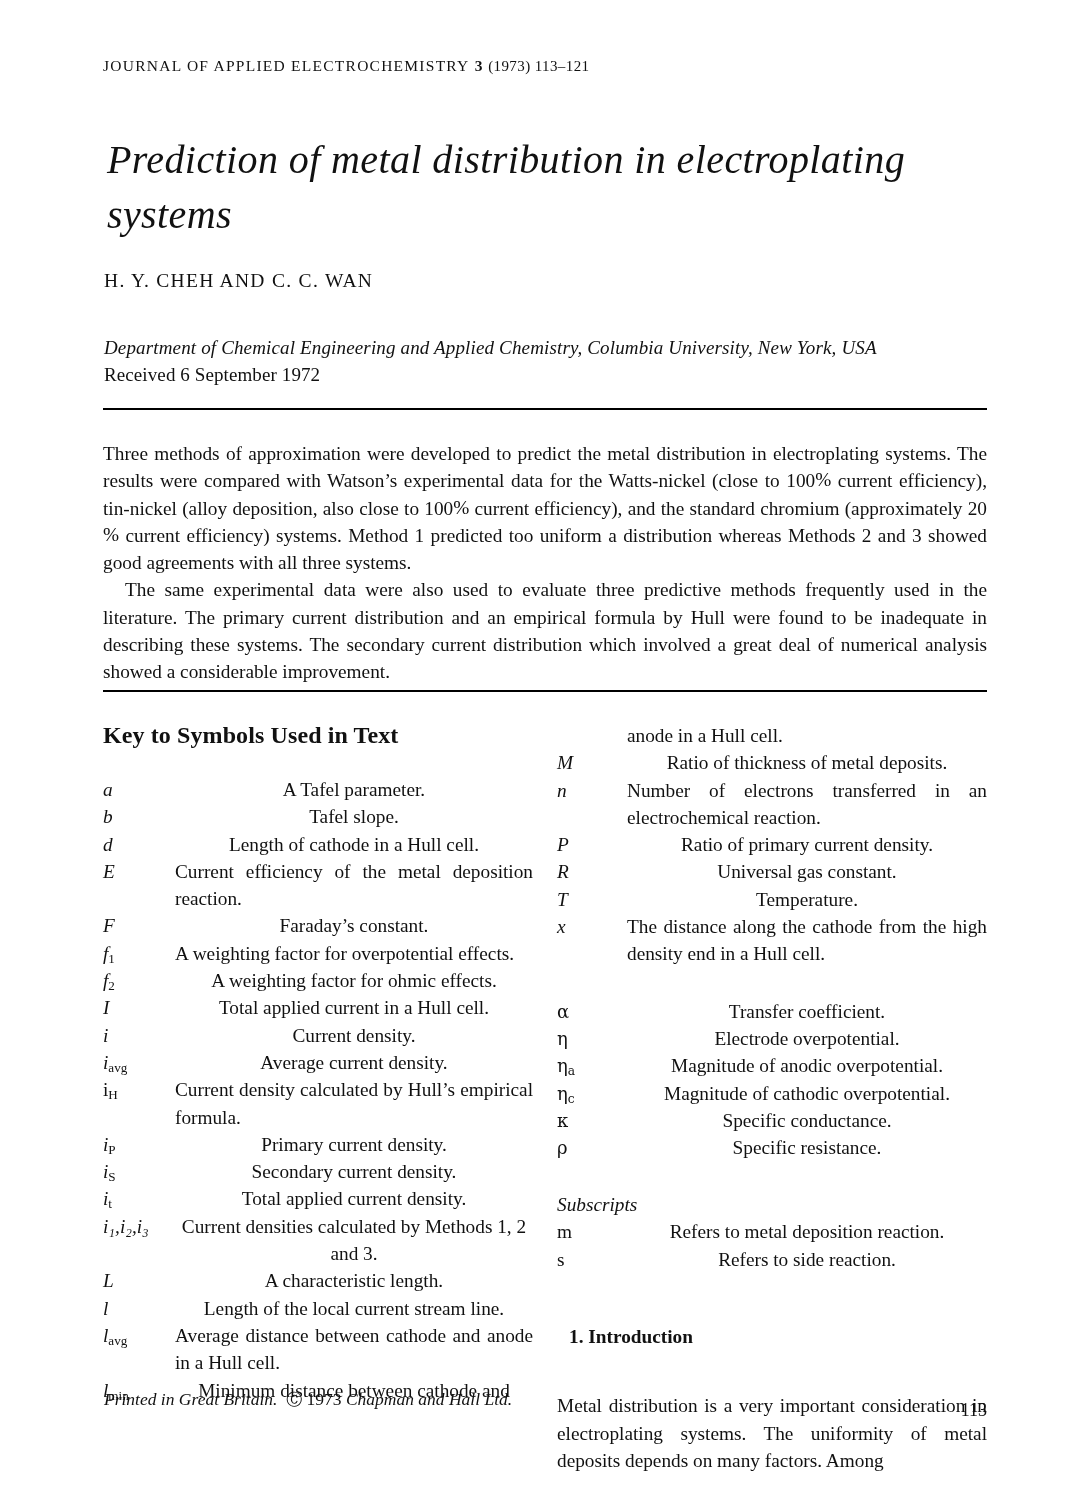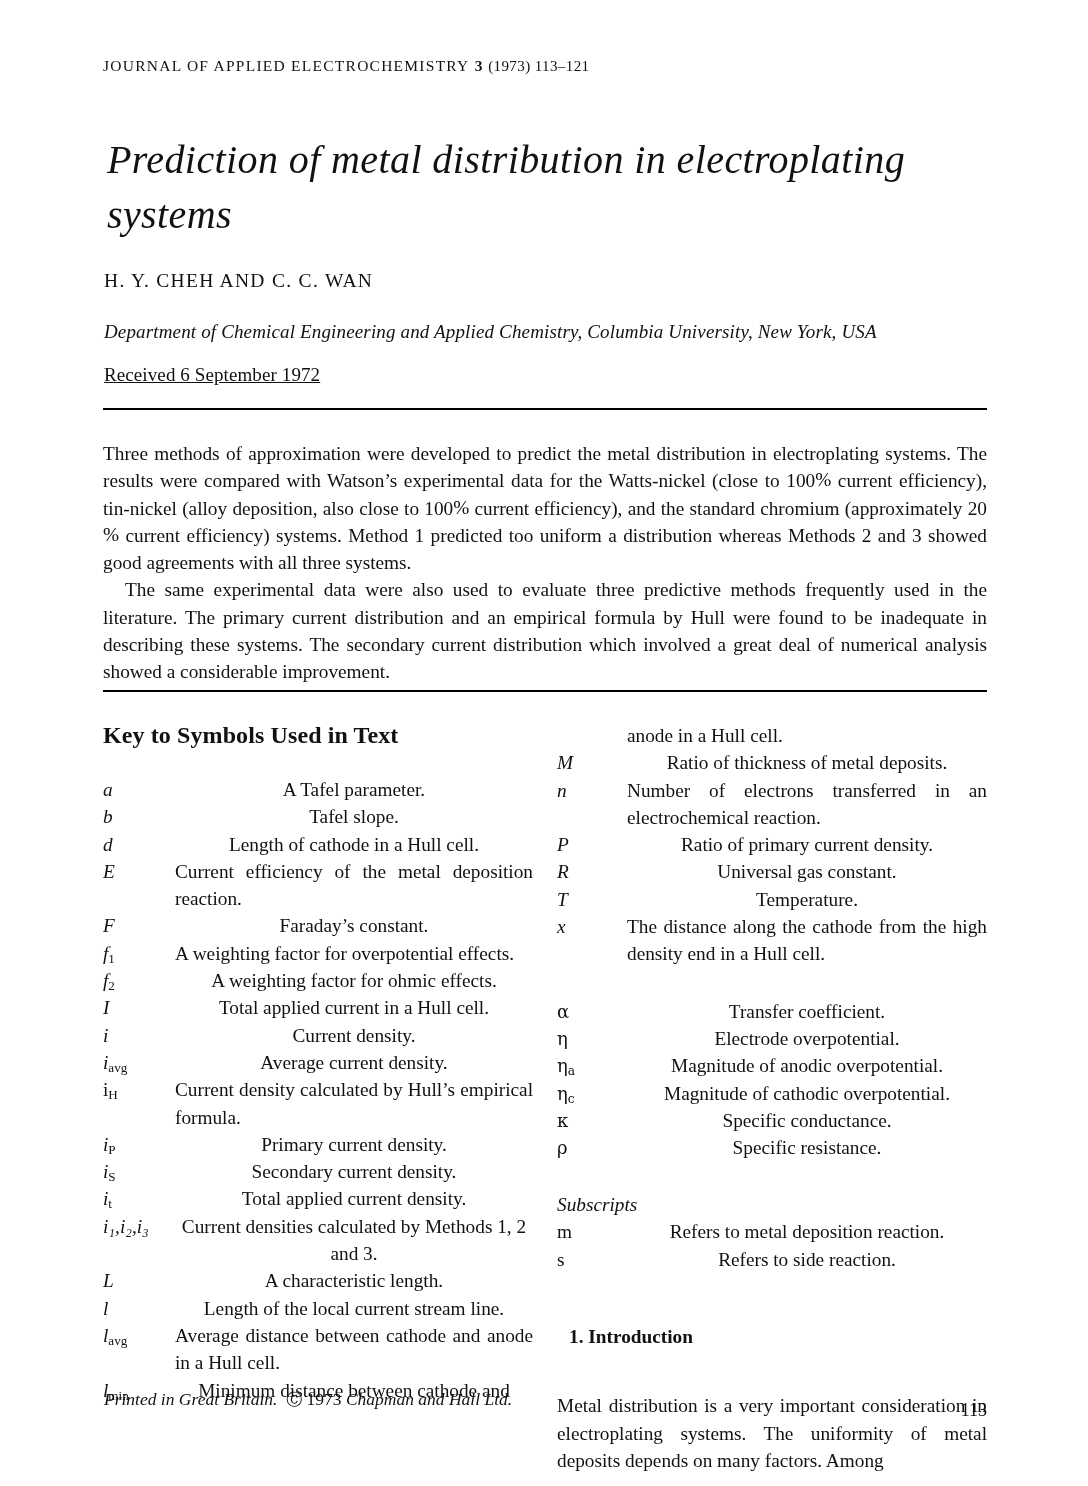--- a/index.html
+++ b/index.html
@@ -56,35 +56,34 @@
     left: 1px;
     top: 270px;
     font-size: 19.5px;
     letter-spacing: 1.3px;
     white-space: nowrap;
   }
 
   .affiliation {
     position: absolute;
     left: 1px;
-    top: 321px;
+    top: 337px;
     font-style: italic;
     font-size: 19px;
     letter-spacing: 0.15px;
     white-space: nowrap;
   }
 
   .received {
     position: absolute;
     left: 1px;
     top: 364px;
     font-size: 19px;
     letter-spacing: 0.1px;
     white-space: nowrap;
-    text-decoration: underline;
   }
 
   
   .rule {
     position: absolute;
     left: 0;
     width: 884px;
     height: 0;
     border: 0;
     border-top: 2.6px solid #000;

